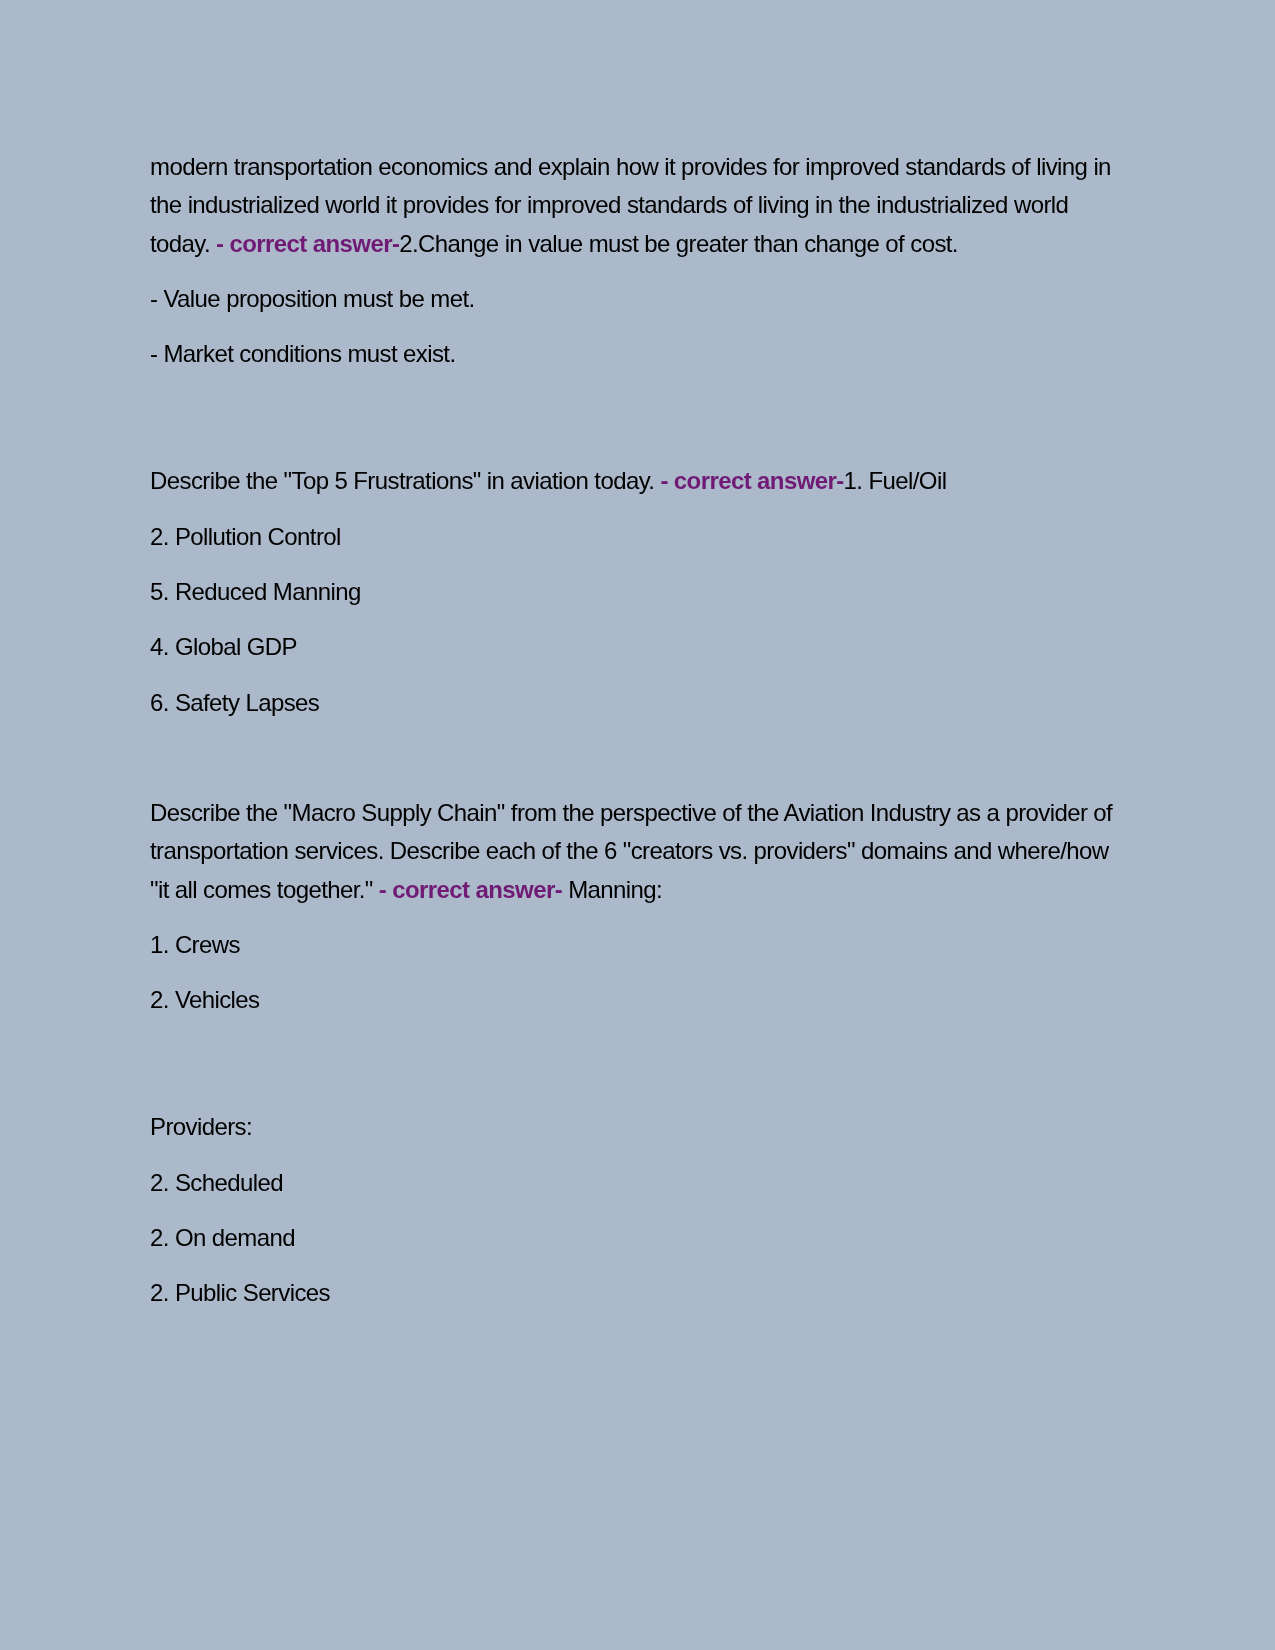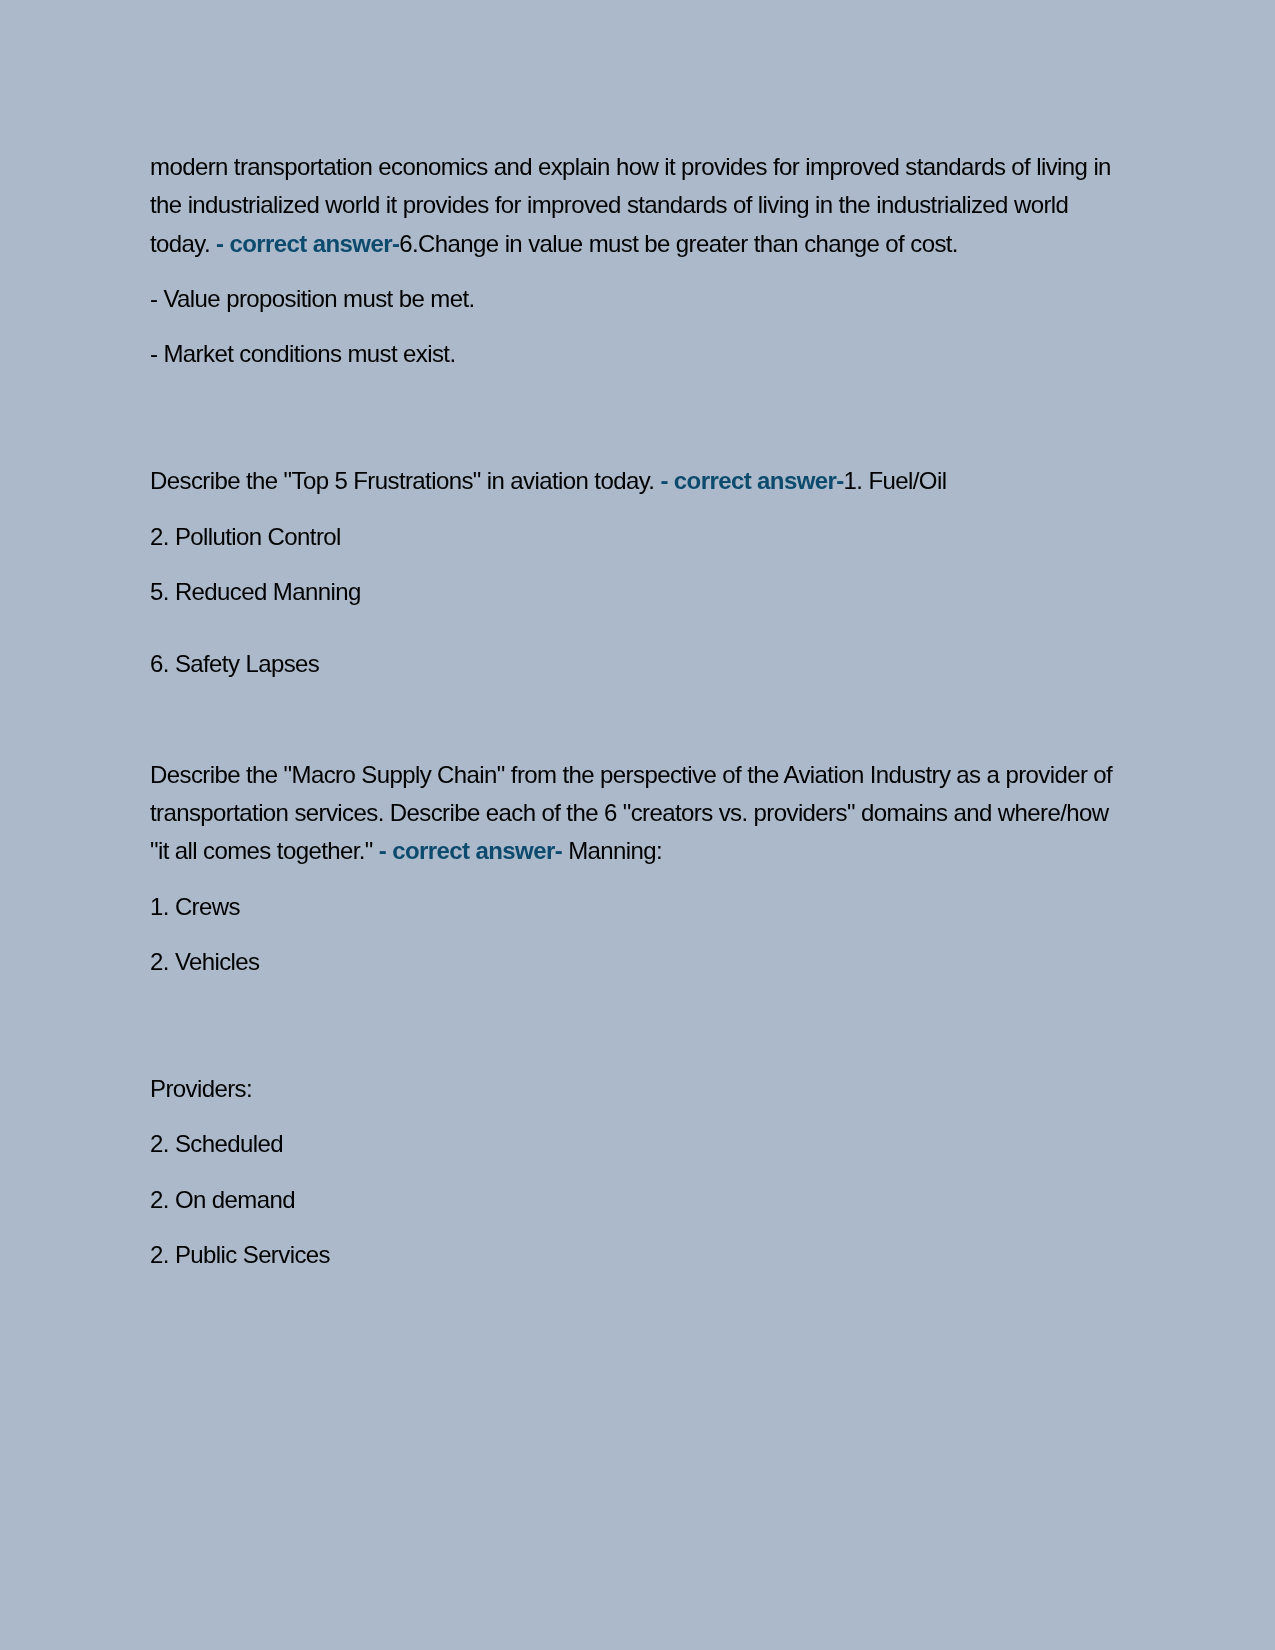--- a/index.html
+++ b/index.html
@@ -14,43 +14,44 @@
   .page { position: absolute; left: 150px; top: 148px; width: 980px; }
   .p {
     font-size: 24px;
     line-height: 38.3px;
     margin: 0;
     letter-spacing: -0.6px;
     word-spacing: 0px;
   }
   .gap-s { height: 17px; }
   .gap-l { height: 55px; }
-  .ans { color: #0c4a6e; font-weight: bold; }
+  .ans { color: #701a75; font-weight: bold; }
 </style>
 </head>
 <body>
 
 <div class="page">
 
-  <p class="p"><span>modern transportation economics and explain how it provides for improved standards of living in the industrialized world it provides for improved standards of living in the industrialized world today.</span><span class="ans"> - correct answer-</span><span>6.Change in value must be greater than change of cost.</span></p>
+  <p class="p"><span>modern transportation economics and explain how it provides for improved standards of living in the industrialized world it provides for improved standards of living in the industrialized world today.</span><span class="ans"> - correct answer-</span><span>2.Change in value must be greater than change of cost.</span></p>
   <div class="gap-s"></div>
   <p class="p">- Value proposition must be met.</p>
   <div class="gap-s"></div>
   <p class="p">- Market conditions must exist.</p>
   <div class="gap-s"></div>
 
   <div class="gap-l"></div>
   <div class="gap-s"></div>
 
   <p class="p"><span>Describe the "Top 5 Frustrations" in aviation today.</span><span class="ans"> - correct answer-</span><span>1. Fuel/Oil</span></p>
   <div class="gap-s"></div>
   <p class="p">2. Pollution Control</p>
   <div class="gap-s"></div>
   <p class="p">5. Reduced Manning</p>
   <div class="gap-s"></div>
+  <p class="p">4. Global GDP</p>
   <div class="gap-s"></div>
   <p class="p">6. Safety Lapses</p>
 
   <div class="gap-l"></div>
   <div class="gap-s"></div>
 
   <p class="p"><span>Describe the "Macro Supply Chain" from the perspective of the Aviation Industry as a provider of transportation services. Describe each of the 6 "creators vs. providers" domains and where/how "it all comes together."</span><span class="ans"> - correct answer-</span> <span>Manning:</span></p>
   <div class="gap-s"></div>
   <p class="p">1. Crews</p>
   <div class="gap-s"></div>

